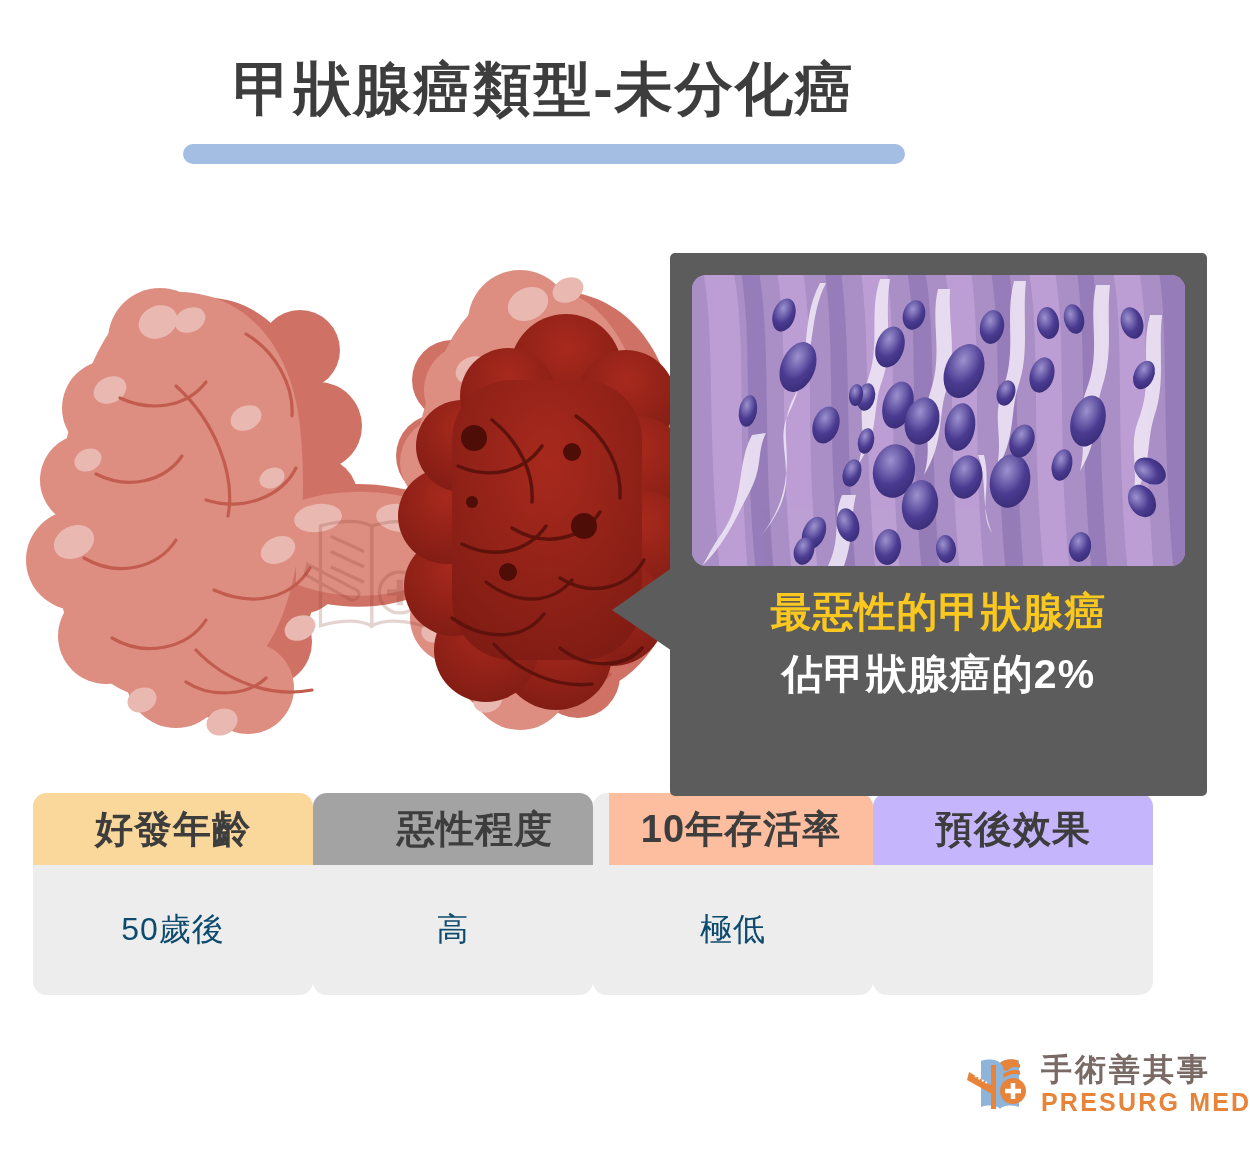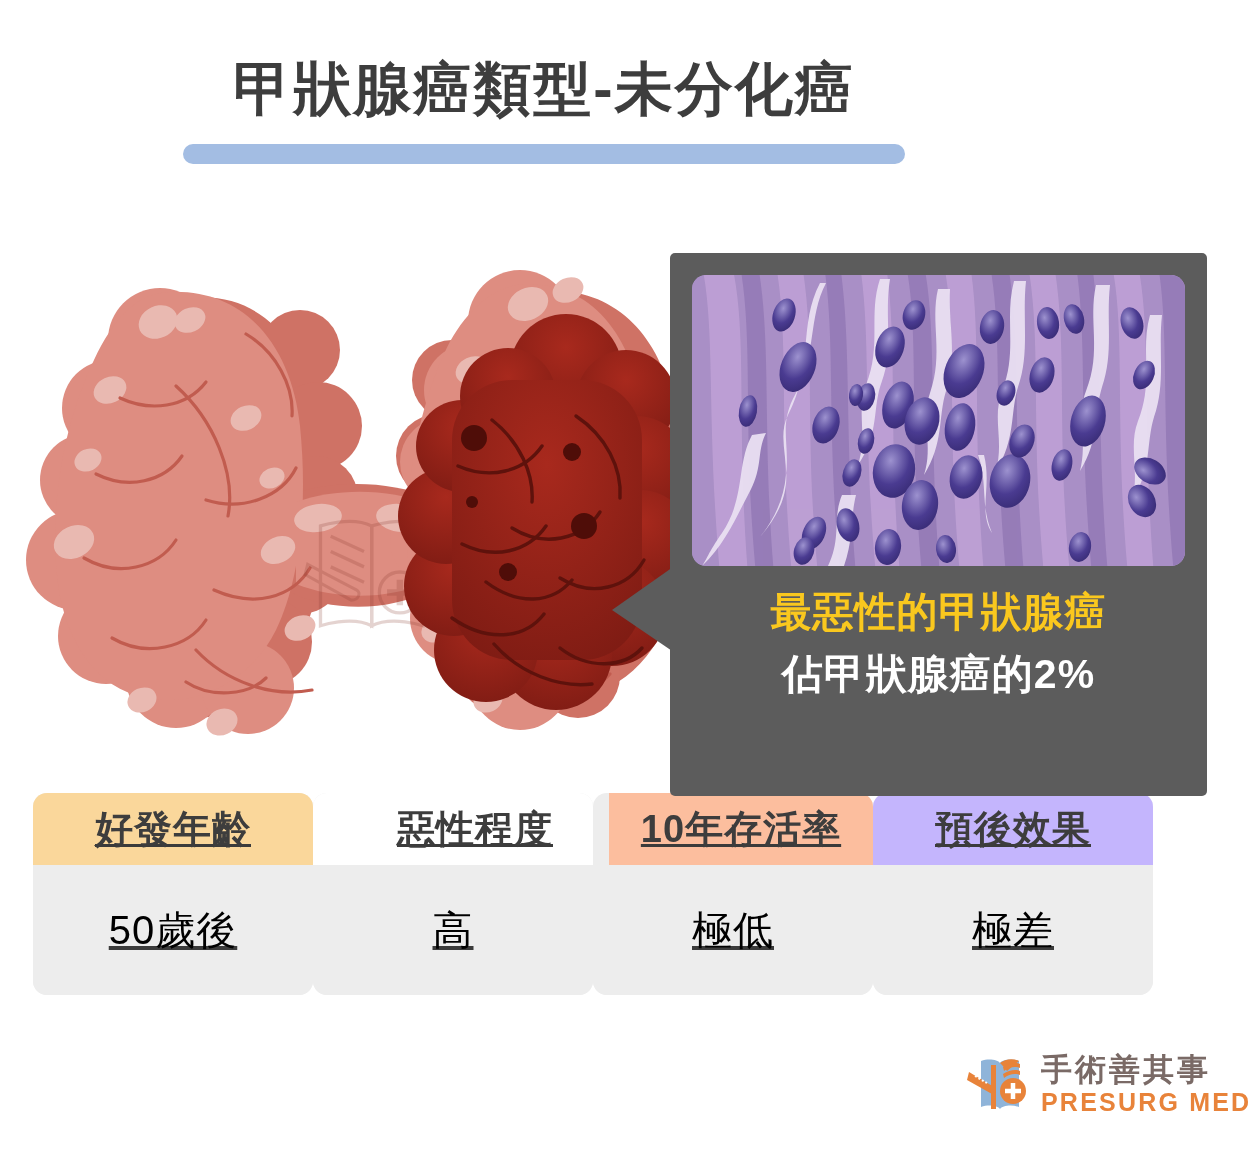--- a/index.html
+++ b/index.html
@@ -98,21 +98,20 @@
     margin-top: 14px;
   }
 
   
   #stat-cards {
     position: absolute;
     top: 793px;
     left: 33px;
     width: 1186px;
     display: flex;
-    text-decoration: underline;
   }
   .stat-card {
     width: 280px;
     border-radius: 14px;
     overflow: hidden;
     background: #ededed;
   }
   .stat-head {
     height: 72px;
     display: flex;
@@ -122,22 +121,22 @@
     font-weight: bold;
     color: #3d3d3d;
     letter-spacing: 1px;
     white-space: nowrap;
   }
   .stat-body {
     height: 130px;
     display: flex;
     align-items: center;
     justify-content: center;
-    font-size: 40px;
-    color: #000000;
+    font-size: 32px;
+    color: #0c4a6e;
     letter-spacing: 1px;
     background: #ededed;
   }
 
   
   #logo {
     position: absolute;
     left: 967px;
     top: 1049px;
     display: flex;
@@ -432,32 +431,31 @@
 </div>
 
 <div id="stat-cards">
 
   <div class="stat-card">
     <div class="stat-head" style="background: rgb(250, 215, 155);">好發年齡</div>
     <div class="stat-body" style="background: rgb(237, 237, 237);">50歲後</div>
   </div>
 
   <div class="stat-card">
-    <div class="stat-head" style="background: #ffffff; padding-left: 44px;">惡性程度</div>
+    <div class="stat-head" style="background: #a3a3a3; padding-left: 44px;">惡性程度</div>
     <div class="stat-body" style="background: rgb(237, 237, 237);">高</div>
   </div>
 
   <div class="stat-card">
     <div class="stat-head" style="background: rgb(252, 190, 158); margin-left: 16px;">10年存活率</div>
     <div class="stat-body" style="background: rgb(237, 237, 237); text-align: center;">極低</div>
   </div>
 
   <div class="stat-card">
     <div class="stat-head" style="background: #c4b5fd;">預後效果</div>
-    <div class="stat-body" style="background: rgb(237, 237, 237);">極差</div>
   </div>
 
 </div>
 
 <div id="logo">
   <svg width="62" height="70" viewBox="0 0 62 70">
     <path d="M14 12 C22 9 31 11 33 14 L33 60 C31 57 22 55 14 58 Z" fill="#8fb4d9"></path>
     <path d="M33 14 C35 11 44 9 52 12 L52 58 C44 55 35 57 33 60 Z" fill="#8fb4d9"></path>
     <path d="M33 14 C38 10 46 9 52 12 L40 22 C37 18 35 16 33 14 Z" fill="#e8833a"></path>
     <path d="M24 16 L24 60 L29 60 L29 16 Z" fill="#e8833a"></path>

